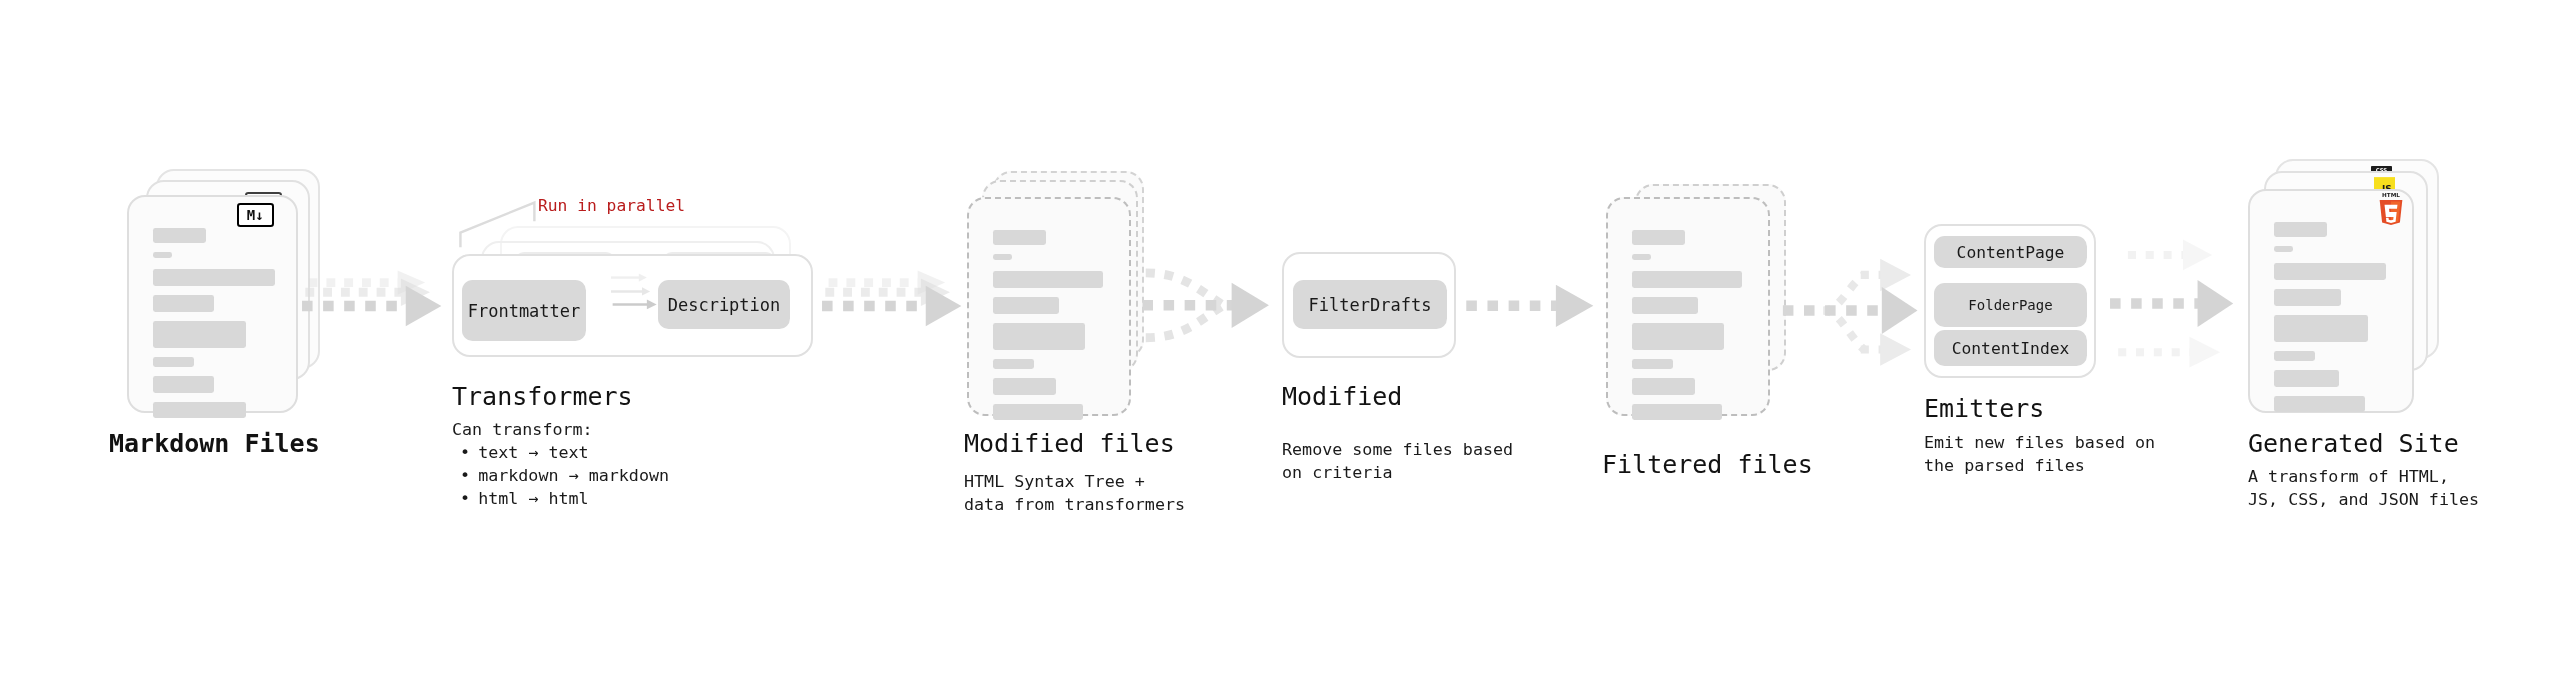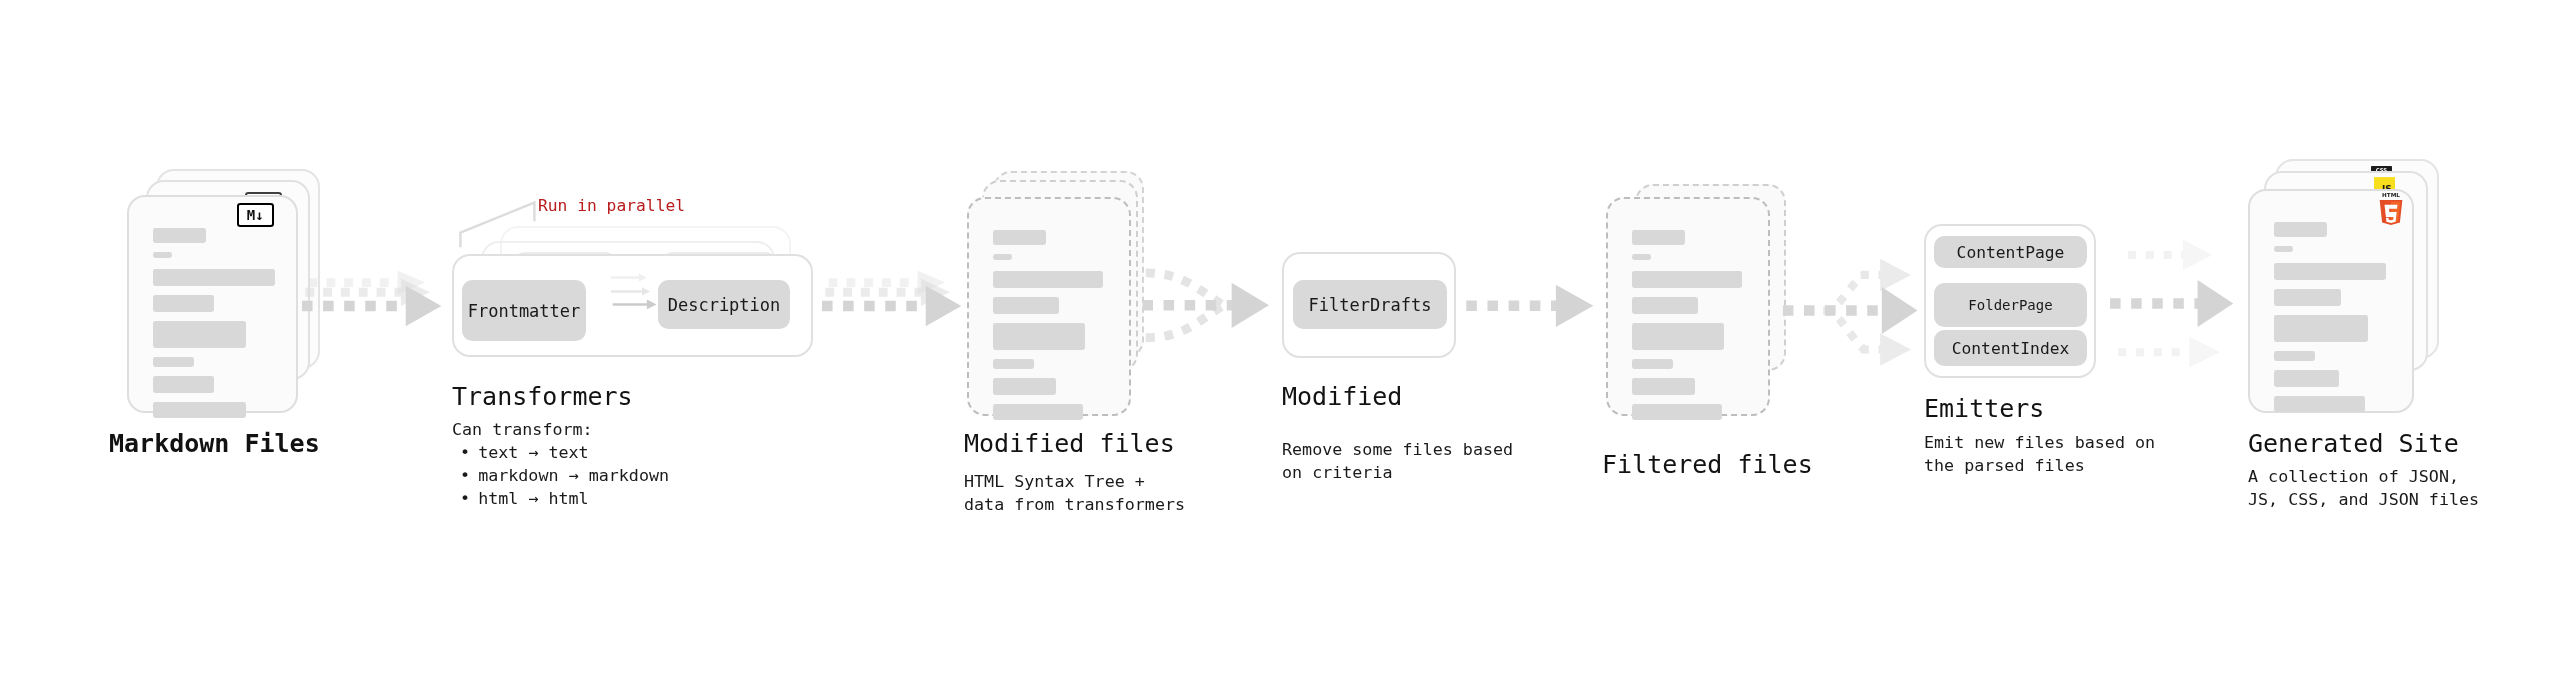--- a/index.html
+++ b/index.html
@@ -382,18 +382,18 @@
     <div class="langbadge" style="left:2377px; top:191px; width:28px; height:34px;">
       <svg width="28" height="34" viewBox="0 0 34 42">
         <text x="17" y="8" font-size="7" fill="#1c1c1c" text-anchor="middle" font-family="DejaVu Sans, sans-serif" font-weight="bold">HTML</text>
         <path d="M3 11 L6 39 L17 42 L28 39 L31 11 Z" fill="#E44D26"></path>
         <path d="M17 13 L17 40.2 L26 37.6 L28.6 13 Z" fill="#F16529"></path>
         <path d="M9 17 h16 l-0.6 5 H14.6 l0.4 4 H24 l-1.3 12 L17 39.6 L11.3 38 l-0.5-5 h3.2 l0.25 2.5 L17 36.2 l2.8-0.7 l0.3-3.5 h-9.4 Z" fill="#ffffff"></path>
       </svg>
     </div>
 
     <div class="title abs" style="left:2248px; top:429px;">Generated Site</div>
-    <div class="subtitle abs" style="left:2248px; top:465px;">A collection of JSON,
+    <div class="subtitle abs" style="left:2248px; top:465px;">A transform of HTML,
 JS, CSS, and JSON files</div>
   </div>
 
 </div>
 
 
 </body></html>

